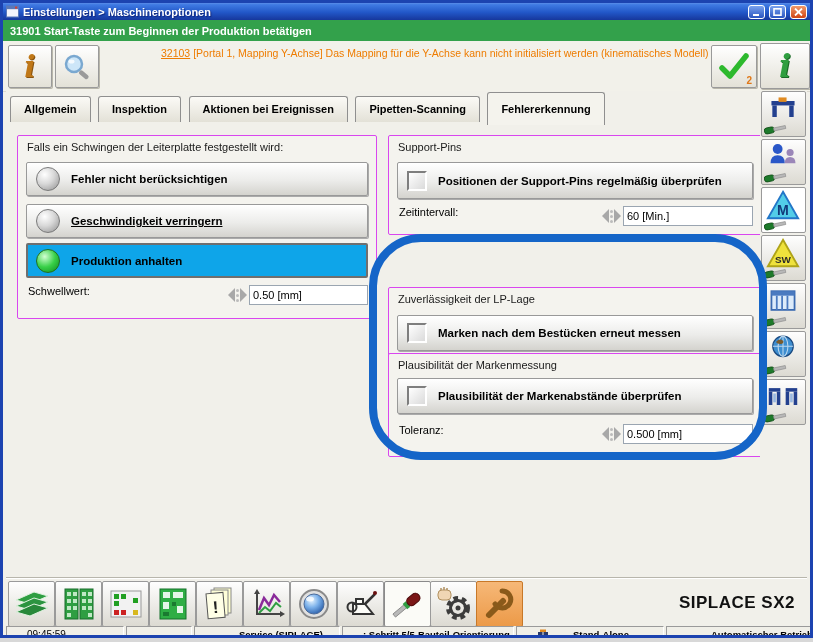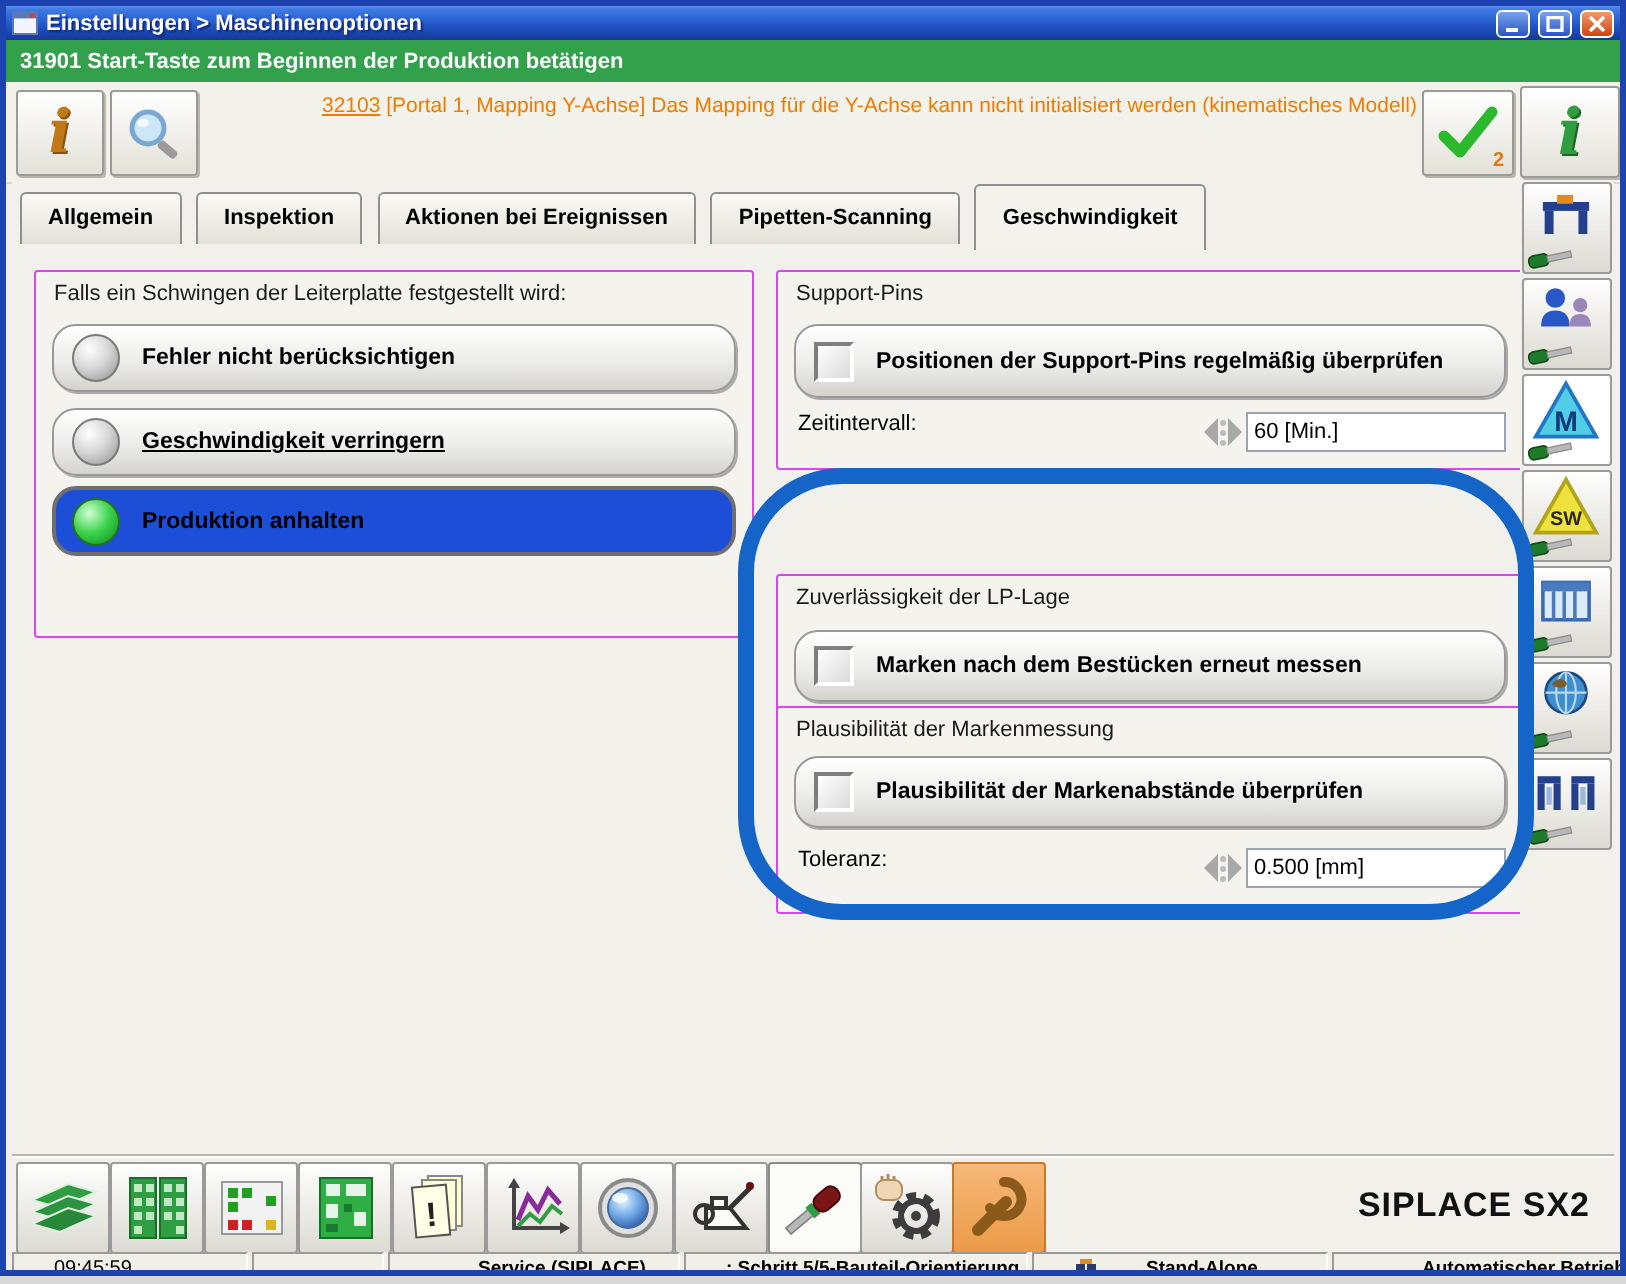--- a/index.html
+++ b/index.html
@@ -21,22 +21,22 @@
   .warnmsg a{color:#ee7c00;text-decoration:underline;cursor:pointer;}
   .badge{position:absolute;right:4px;bottom:1px;color:#e07818;font-size:10px;font-weight:bold;}
   
   .tabbar{position:absolute;left:3px;top:88px;right:50px;height:32px;background:#f1f0ea;border-bottom:1px solid #9a9a9a;padding-left:4px;white-space:nowrap;}
   .tab{display:inline-block;margin-top:5px;height:25px;line-height:25px;padding:0 13px;background:linear-gradient(#fbfaf6,#e3e1d7);border:1px solid #8f8f8f;border-bottom:none;border-radius:3px 3px 0 0;font-weight:bold;font-size:11px;margin-right:3px;cursor:pointer;position:relative;}
   .tab.active{margin-top:0;height:32px;line-height:32px;background:#f4f3ed;z-index:3;}
   
   .main{position:absolute;left:3px;top:120px;width:758px;height:455px;background:#f1f0ea;}
   .gbox{position:absolute;background:#f4f3ee;border:1px solid #d946ef;border-radius:2px;}
   .gtitle{position:absolute;top:5px;left:9px;font-size:11px;color:#1a1a1a;}
-  .optbtn{position:absolute;display:flex;align-items:center;gap:11px;padding-left:9px;font-weight:bold;font-size:11.5px;background:linear-gradient(180deg,#ffffff,#ececea 55%,#d4d3ce);border:1px solid #999;border-radius:12px;box-shadow:inset 0 1px 0 #fff,1px 1px 0 #aaa;box-sizing:border-box;cursor:pointer;}
-  .optbtn.sel{background:#1d4ed8;border:2px solid #6f6f6f;box-shadow:none;padding-left:8px;}
+  .optbtn{position:absolute;display:flex;align-items:center;gap:11px;padding-left:9px;font-weight:bold;font-size:11.5px;background:linear-gradient(180deg,#ffffff,#ececea 55%,#d4d3ce);border:1px solid #999;border-radius:2px;box-shadow:inset 0 1px 0 #fff,1px 1px 0 #aaa;box-sizing:border-box;cursor:pointer;}
+  .optbtn.sel{background:#0ea5e9;border:2px solid #6f6f6f;box-shadow:none;padding-left:8px;}
   .sphere{width:22px;height:22px;border-radius:50%;border:1px solid #7a7a7a;background:radial-gradient(circle at 35% 30%,#ffffff,#d8d8d8 45%,#8f8f8f);flex:0 0 auto;}
   .sphere.on{border-color:#23701f;background:radial-gradient(circle at 35% 30%,#d2ffd2,#38d048 50%,#0c8a20);}
   .cbox{width:20px;height:20px;background:linear-gradient(135deg,#ffffff,#dadada);border-top:2px solid #7e7e7e;border-left:2px solid #7e7e7e;border-right:2px solid #fff;border-bottom:2px solid #fff;box-sizing:border-box;flex:0 0 auto;}
   .frow{position:absolute;display:flex;font-size:11px;}
   .frow .flabel{flex:1;}
   .tinput{height:20px;border:1px solid #9aa5b1;background:#fff;font-size:11px;font-family:"Liberation Sans",sans-serif;padding:0 3px;box-sizing:border-box;}
   .spinner{display:inline-flex;align-items:center;gap:1px;margin-right:2px;cursor:pointer;}
   .tri{width:0;height:0;border:7px solid transparent;}
   .tri.l{border-right-color:#a8a8a8;border-left-width:0;}
   .tri.r{border-left-color:#a8a8a8;border-right-width:0;}
@@ -118,38 +118,51 @@
     <button class="hbtn" style="left:757px;top:2px;width:50px;height:46px;">
       <span class="i-green">i</span>
     </button>
   </div>
 
   <div class="tabbar">
     <span class="tab">Allgemein</span>
     <span class="tab">Inspektion</span>
     <span class="tab">Aktionen bei Ereignissen</span>
     <span class="tab">Pipetten-Scanning</span>
-    <span class="tab active">Geschwindigkeit</span>
+    <span class="tab active">Fehlererkennung</span>
   </div>
 
   <div class="main">
 
     <div class="gbox" style="left:11px;top:12px;width:358px;height:182px;">
       <div class="gtitle">Falls ein Schwingen der Leiterplatte festgestellt wird:</div>
       <div class="optbtn" style="left:8px;top:26px;width:342px;height:34px;">
         <span class="sphere"></span>
         <span>Fehler nicht berücksichtigen</span>
       </div>
       <div class="optbtn" style="left:8px;top:68px;width:342px;height:34px;text-decoration:underline;">
         <span class="sphere"></span>
         <span>Geschwindigkeit verringern</span>
       </div>
       <div class="optbtn sel" style="left:8px;top:107px;width:342px;height:35px;">
         <span class="sphere on"></span>
         <span>Produktion anhalten</span>
+      </div>
+      <div class="frow" style="left:10px;top:149px;width:340px;">
+        <span class="flabel">Schwellwert:</span>
+        <span class="spinner">
+            <span class="tri l"></span>
+            <span class="dots">
+              <i></i>
+              <i></i>
+              <i></i>
+            </span>
+            <span class="tri r"></span>
+          </span>
+        <input class="tinput" style="width: 119px;" value="0.50 [mm]">
       </div>
     </div>
 
     <div class="gbox" style="left:382px;top:12px;width:372px;height:98px;">
       <div class="gtitle">Support-Pins</div>
       <div class="optbtn" style="left:8px;top:26px;width:356px;height:37px;">
         <span class="cbox"></span>
         <span>Positionen der Support-Pins regelmäßig überprüfen</span>
       </div>
       <div class="frow" style="left:10px;top:70px;width:354px;">

